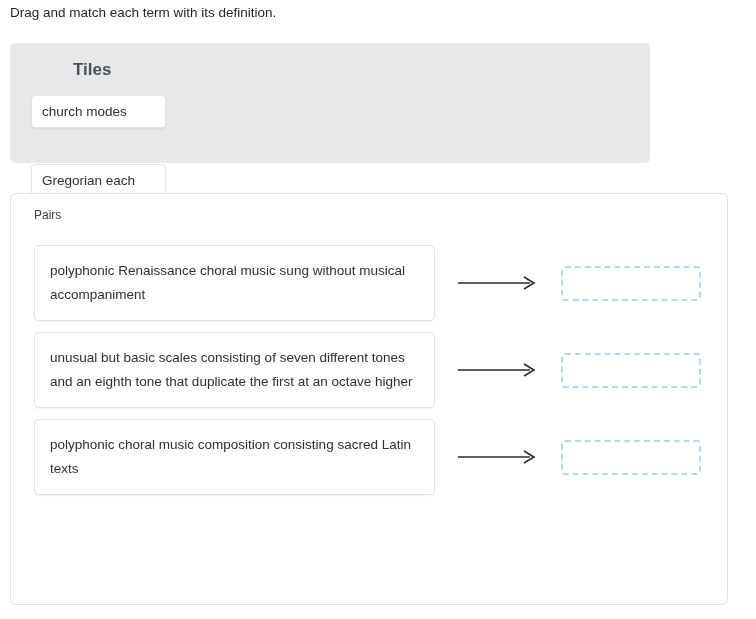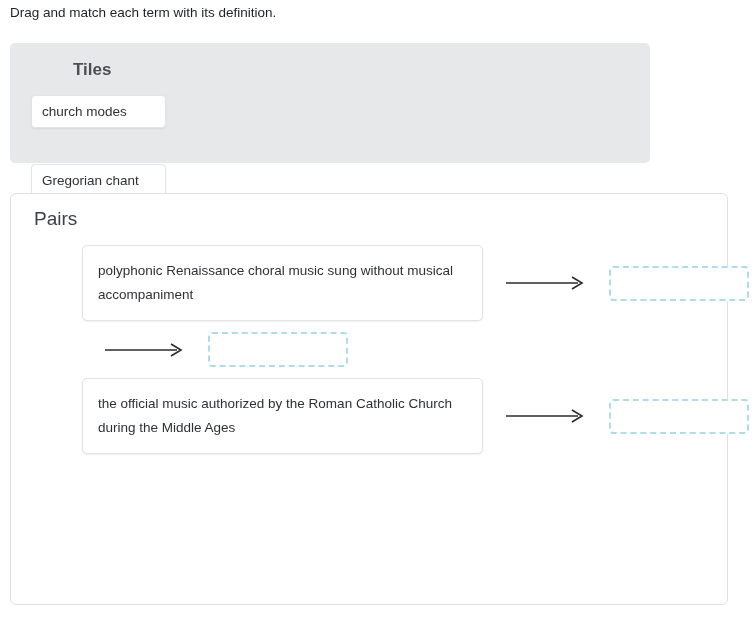--- a/index.html
+++ b/index.html
@@ -79,31 +79,30 @@
     height: 412px;
     background: #ffffff;
     border: 1px solid #dfe0e2;
     border-radius: 6px;
     box-sizing: border-box;
   }
   .pairs-heading {
     position: absolute;
     left: 23px;
     top: 14px;
-    font-size: 19px;
+    font-size: 12px;
     color: #3c4146;
     font-weight: 400;
   }
 
   .pairs-rows {
     position: absolute;
     left: 23px;
     top: 51px;
     width: 672px;
-    margin-left: 48px;
   }
   .pair-row {
     position: relative;
     display: flex;
     align-items: center;
     margin-bottom: 11px;
   }
   .definition {
     width: 401px;
     min-height: 65px;
@@ -141,21 +140,21 @@
 </style>
 </head>
 <body>
 
 <div class="instruction">Drag and match each term with its definition.</div>
 
 <div class="tiles-panel">
   <div class="tiles-heading">Tiles</div>
   <div class="tiles-row">
     <div class="tile">church modes</div>
-    <div class="tile">Gregorian chant</div>
+    <div class="tile">Gregorian each</div>
     <div class="tile">a musical</div>
     <div class="tile">tone</div>
   </div>
 </div>
 
 <div class="pairs-panel">
   <div class="pairs-heading">Pairs</div>
 
   <div class="pairs-rows">
 
@@ -163,36 +162,37 @@
       <div class="definition">polyphonic Renaissance choral music sung without musical accompaniment</div>
       <div class="arrow">
         <svg width="80" height="16" viewBox="0 0 80 16" aria-hidden="true">
           <line x1="0" y1="8" x2="72" y2="8" stroke="#2b2b2b" stroke-width="1.3"></line>
           <polyline points="66,2 76,8 66,14" fill="none" stroke="#2b2b2b" stroke-width="1.6"></polyline>
         </svg>
       </div>
       <div class="dropzone"></div>
     </div>
 
-
     <div class="pair-row">
+      <div class="definition">unusual but basic scales consisting of seven different tones and an eighth tone that duplicate the first at an octave higher</div>
       <div class="arrow">
         <svg width="80" height="16" viewBox="0 0 80 16" aria-hidden="true">
           <line x1="0" y1="8" x2="72" y2="8" stroke="#2b2b2b" stroke-width="1.3"></line>
           <polyline points="66,2 76,8 66,14" fill="none" stroke="#2b2b2b" stroke-width="1.6"></polyline>
         </svg>
       </div>
       <div class="dropzone"></div>
     </div>
 
     <div class="pair-row">
-      <div class="definition">the official music authorized by the Roman Catholic Church during the Middle Ages</div>
+      <div class="definition">polyphonic choral music composition consisting sacred Latin texts</div>
       <div class="arrow">
         <svg width="80" height="16" viewBox="0 0 80 16" aria-hidden="true">
           <line x1="0" y1="8" x2="72" y2="8" stroke="#2b2b2b" stroke-width="1.3"></line>
           <polyline points="66,2 76,8 66,14" fill="none" stroke="#2b2b2b" stroke-width="1.6"></polyline>
         </svg>
       </div>
       <div class="dropzone"></div>
     </div>
 
+
   </div>
 </div>
 
 </body></html>

